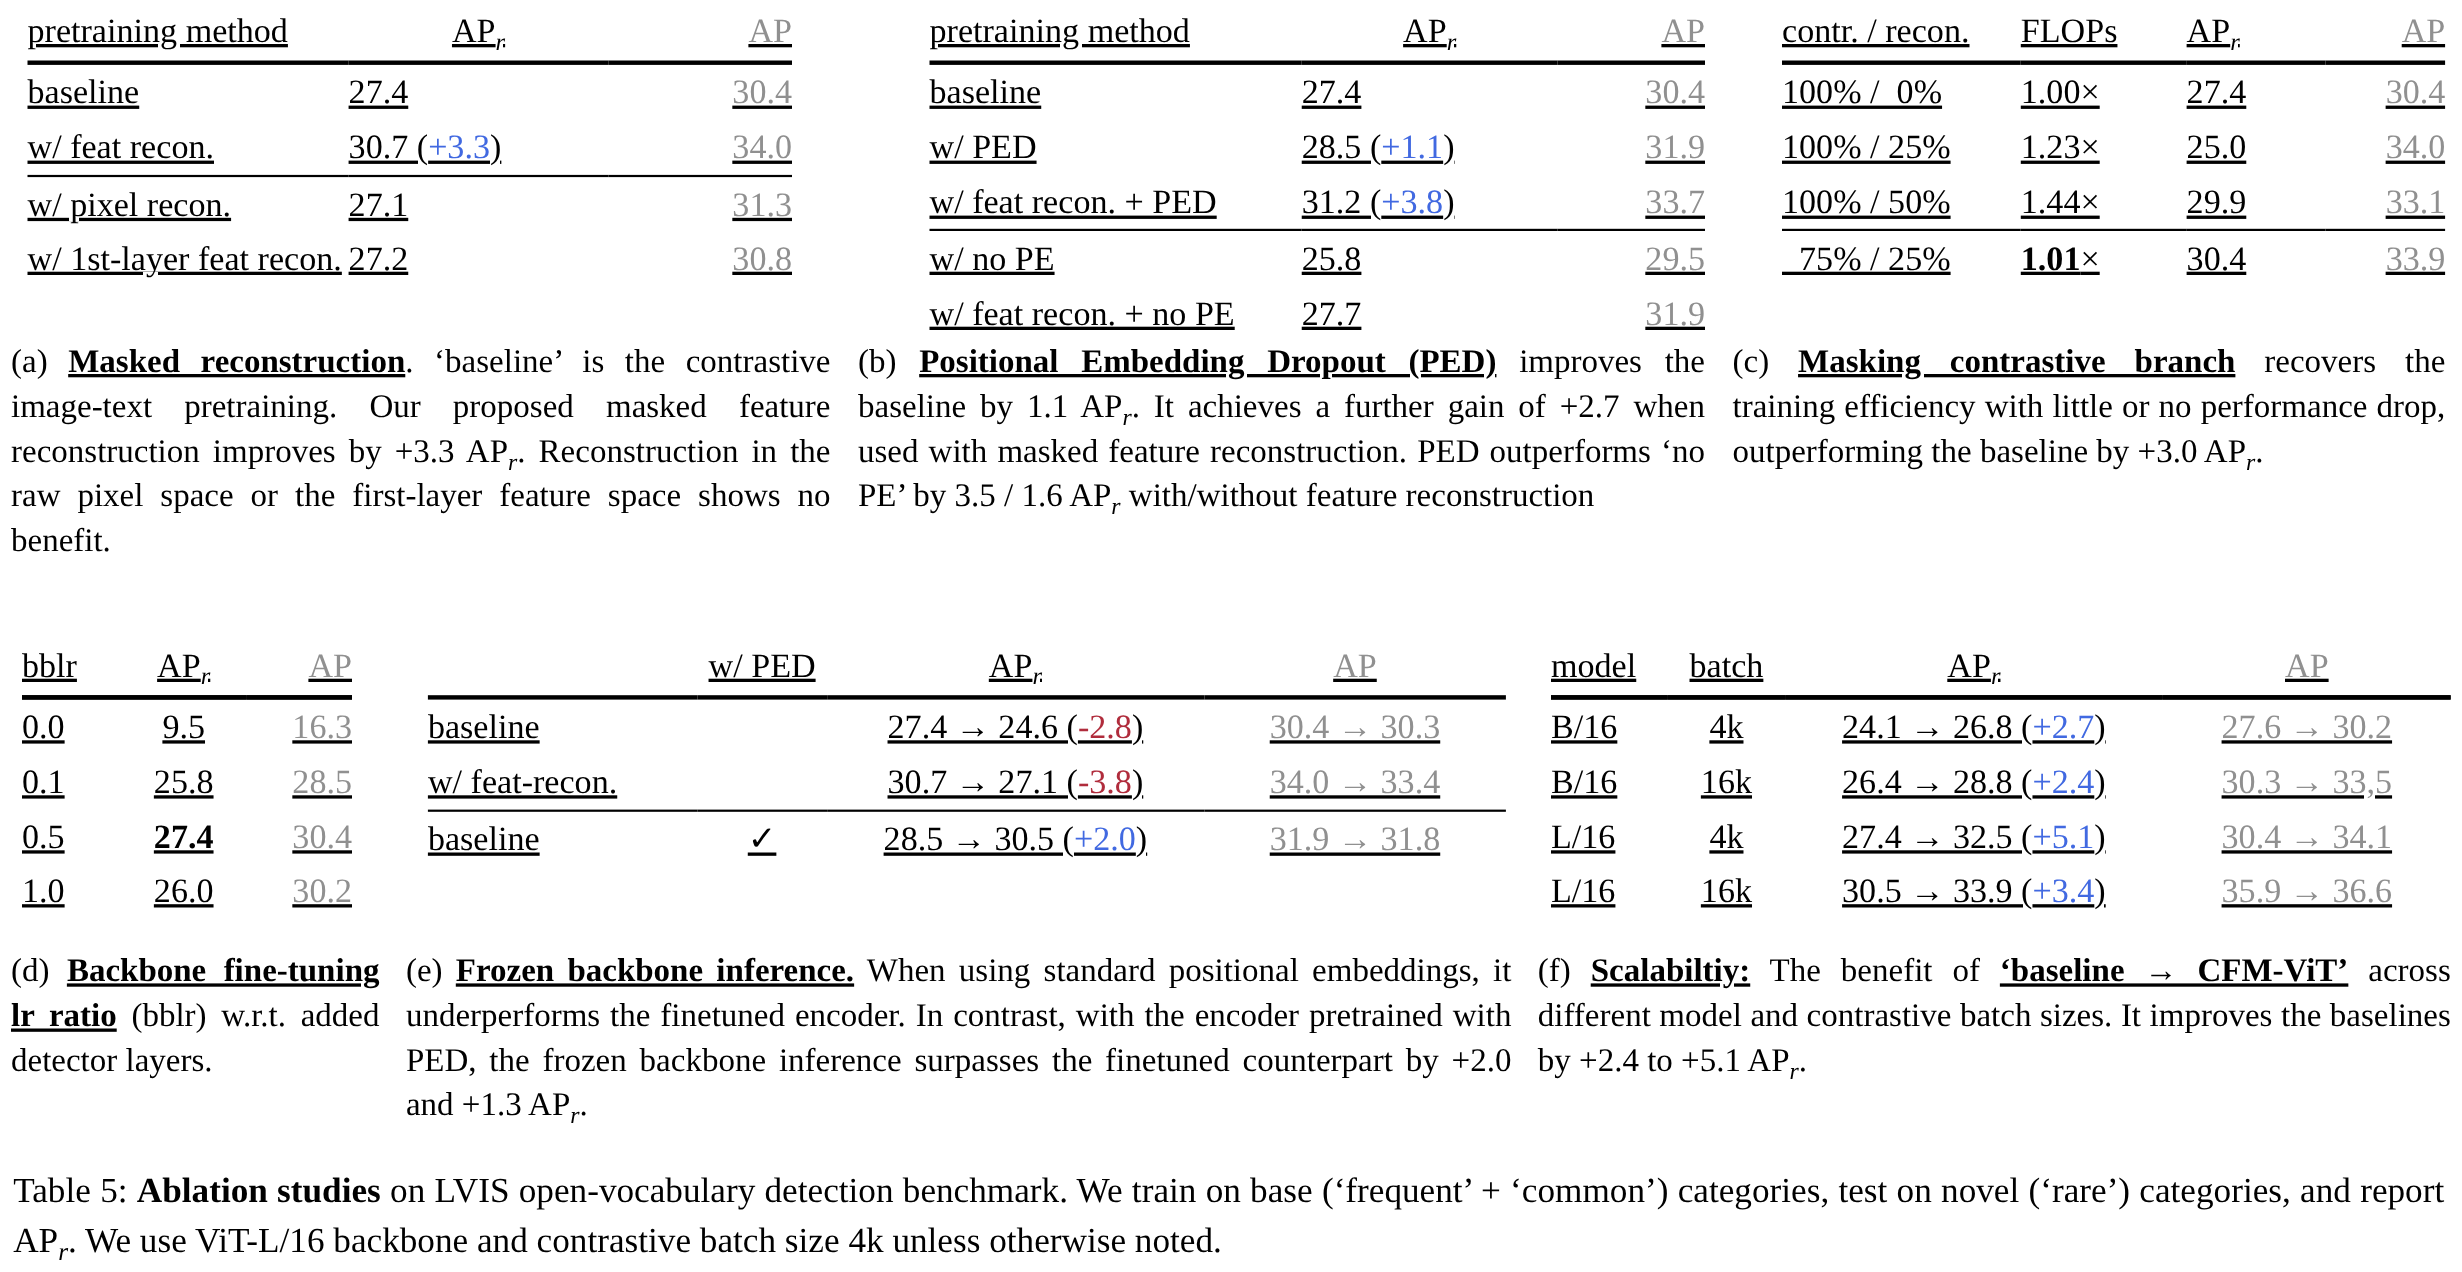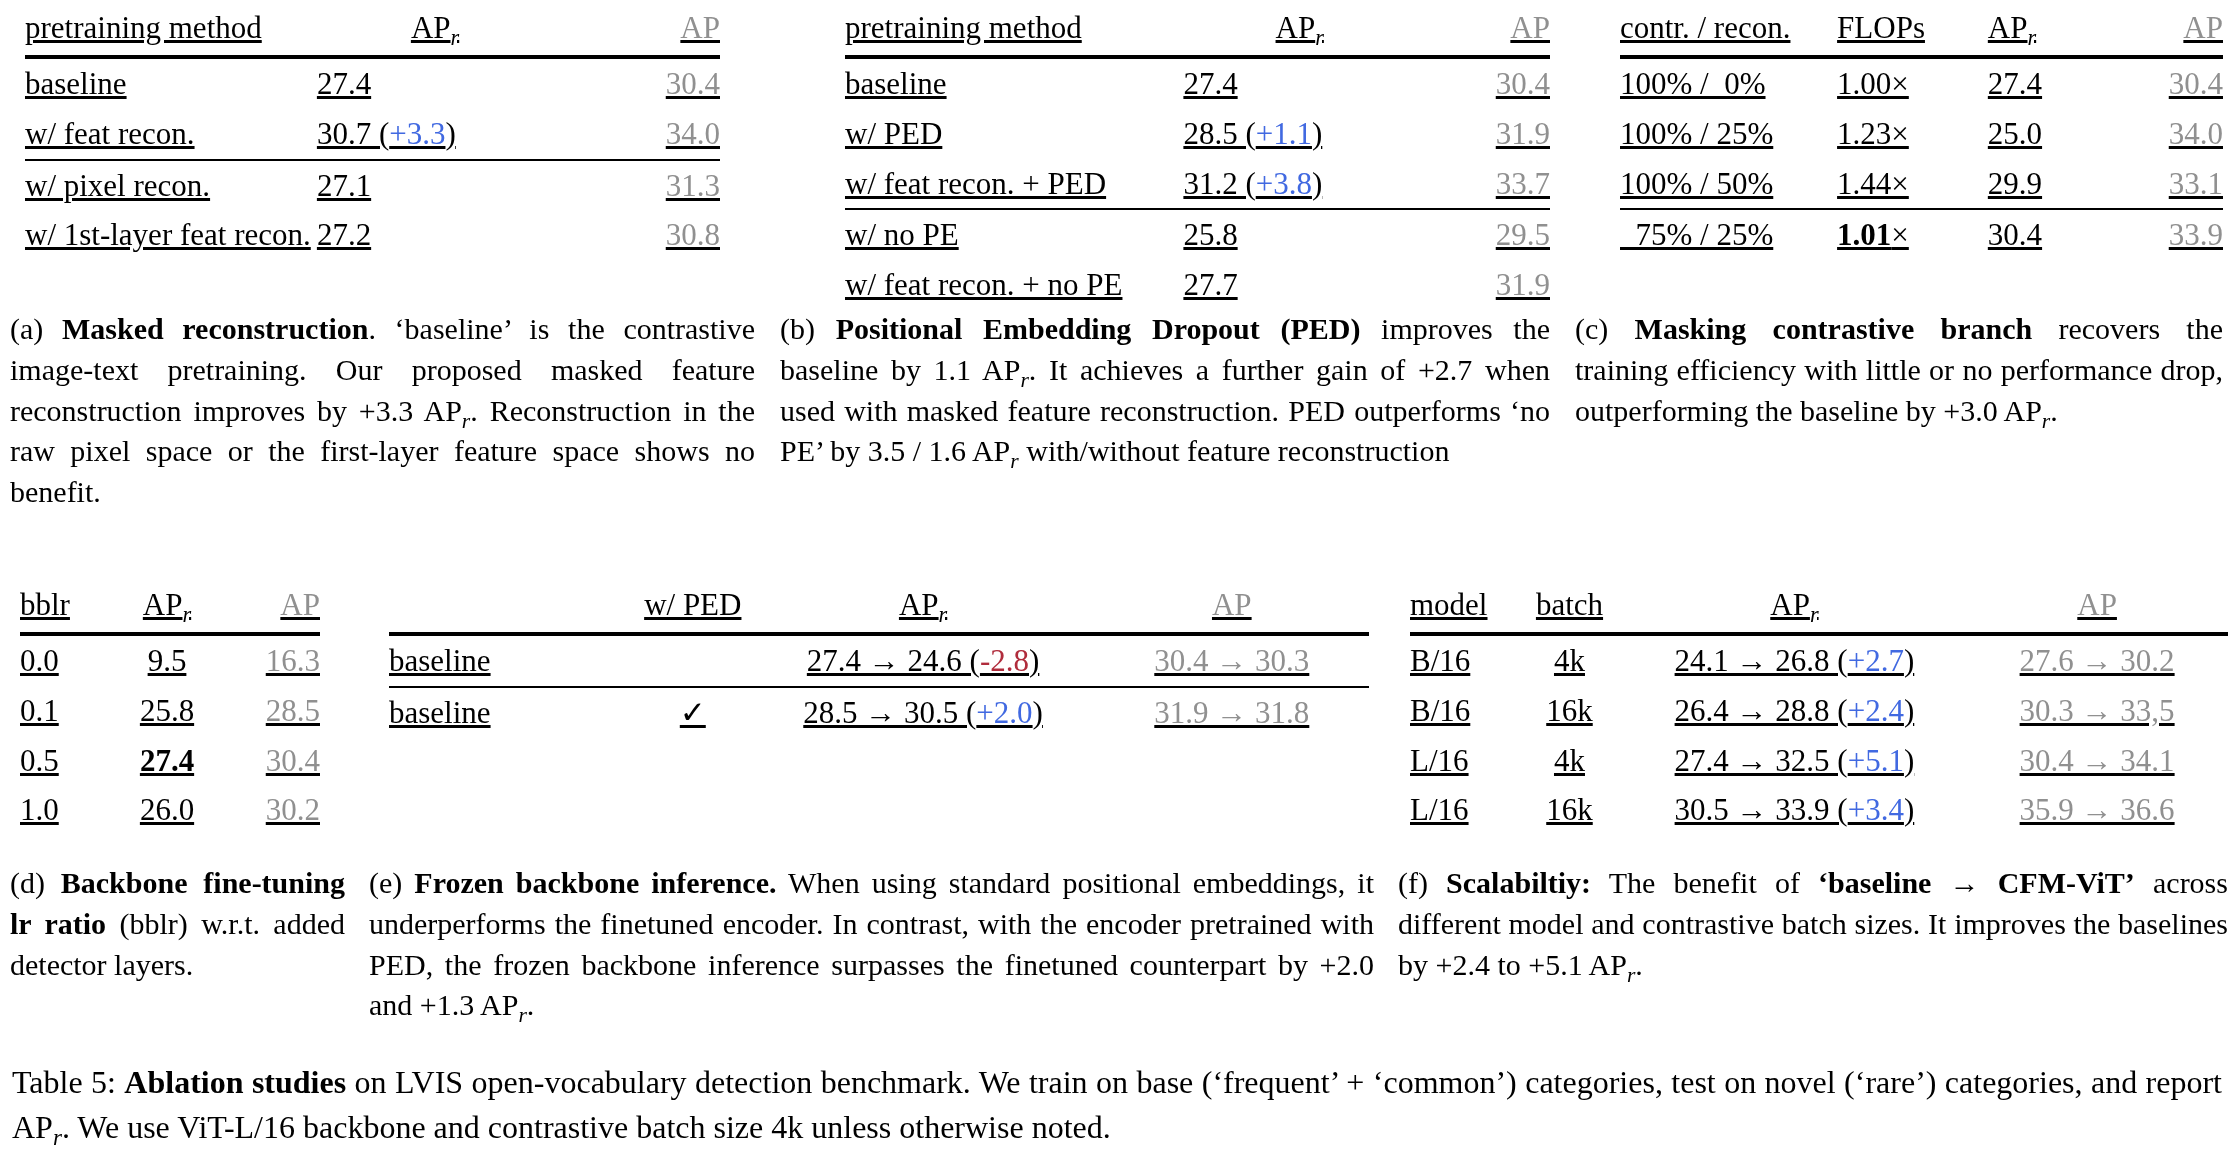--- a/index.html
+++ b/index.html
@@ -26,21 +26,21 @@
   .al{text-align:left;}
   .ac{text-align:center;}
   .ar{text-align:right;}
   .gray{color:var(--c-gray,#909090);}
   .blue{color:var(--c-blue,#4169e1);}
   .red{color:var(--c-red,#b02c3c);}
   .bold{font-weight:bold;}
   sub{line-height:0;}
   sub.subr{font-style:italic;font-size:0.72em;}
   p.cap{font-size:30px;line-height:1.36;text-align:justify;margin:8px 0 0 0;}
-  .cap .bold{font-weight:bold;}
+  .cap .bold{font-weight:bold;text-decoration:underline;}
   .cap-a{margin:8px 10px 0 5px;}
   .cap-b{margin:8px 45px 0 15px;}
   .cap-c{margin:8px 0 0 20px;}
   .cap-d{margin:10px 5px 0 0;}
   .cap-e{margin:10px 5px 0 0;}
   .cap-f{margin:10px 0 0 2px;}
   p.table-caption{font-size:32px;line-height:1.4;text-align:justify;margin:34px 6px 0 2px;}
 </style>
 </head>
 <body>
@@ -257,20 +257,26 @@
                 <th class="ac gray">AP</th>
               </tr>
             </thead>
             <tbody>
               <tr>
                 <td class="al">baseline</td>
                 <td class="ac"></td>
                 <td class="ac"><span>27.4 → 24.6 (</span><span class="red">-2.8</span><span>)</span></td>
                 <td class="ac gray">30.4 → 30.3</td>
               </tr>
+              <tr>
+                <td class="al">w/ feat-recon.</td>
+                <td class="ac"></td>
+                <td class="ac"><span>30.7 → 27.1 (</span><span class="red">-3.8</span><span>)</span></td>
+                <td class="ac gray">34.0 → 33.4</td>
+              </tr>
               <tr class="group">
                 <td class="al">baseline</td>
                 <td class="ac">✓</td>
                 <td class="ac"><span>28.5 → 30.5 (</span><span class="blue">+2.0</span><span>)</span></td>
                 <td class="ac gray">31.9 → 31.8</td>
               </tr>
             </tbody>
           </table>
         </div>
       </div>

